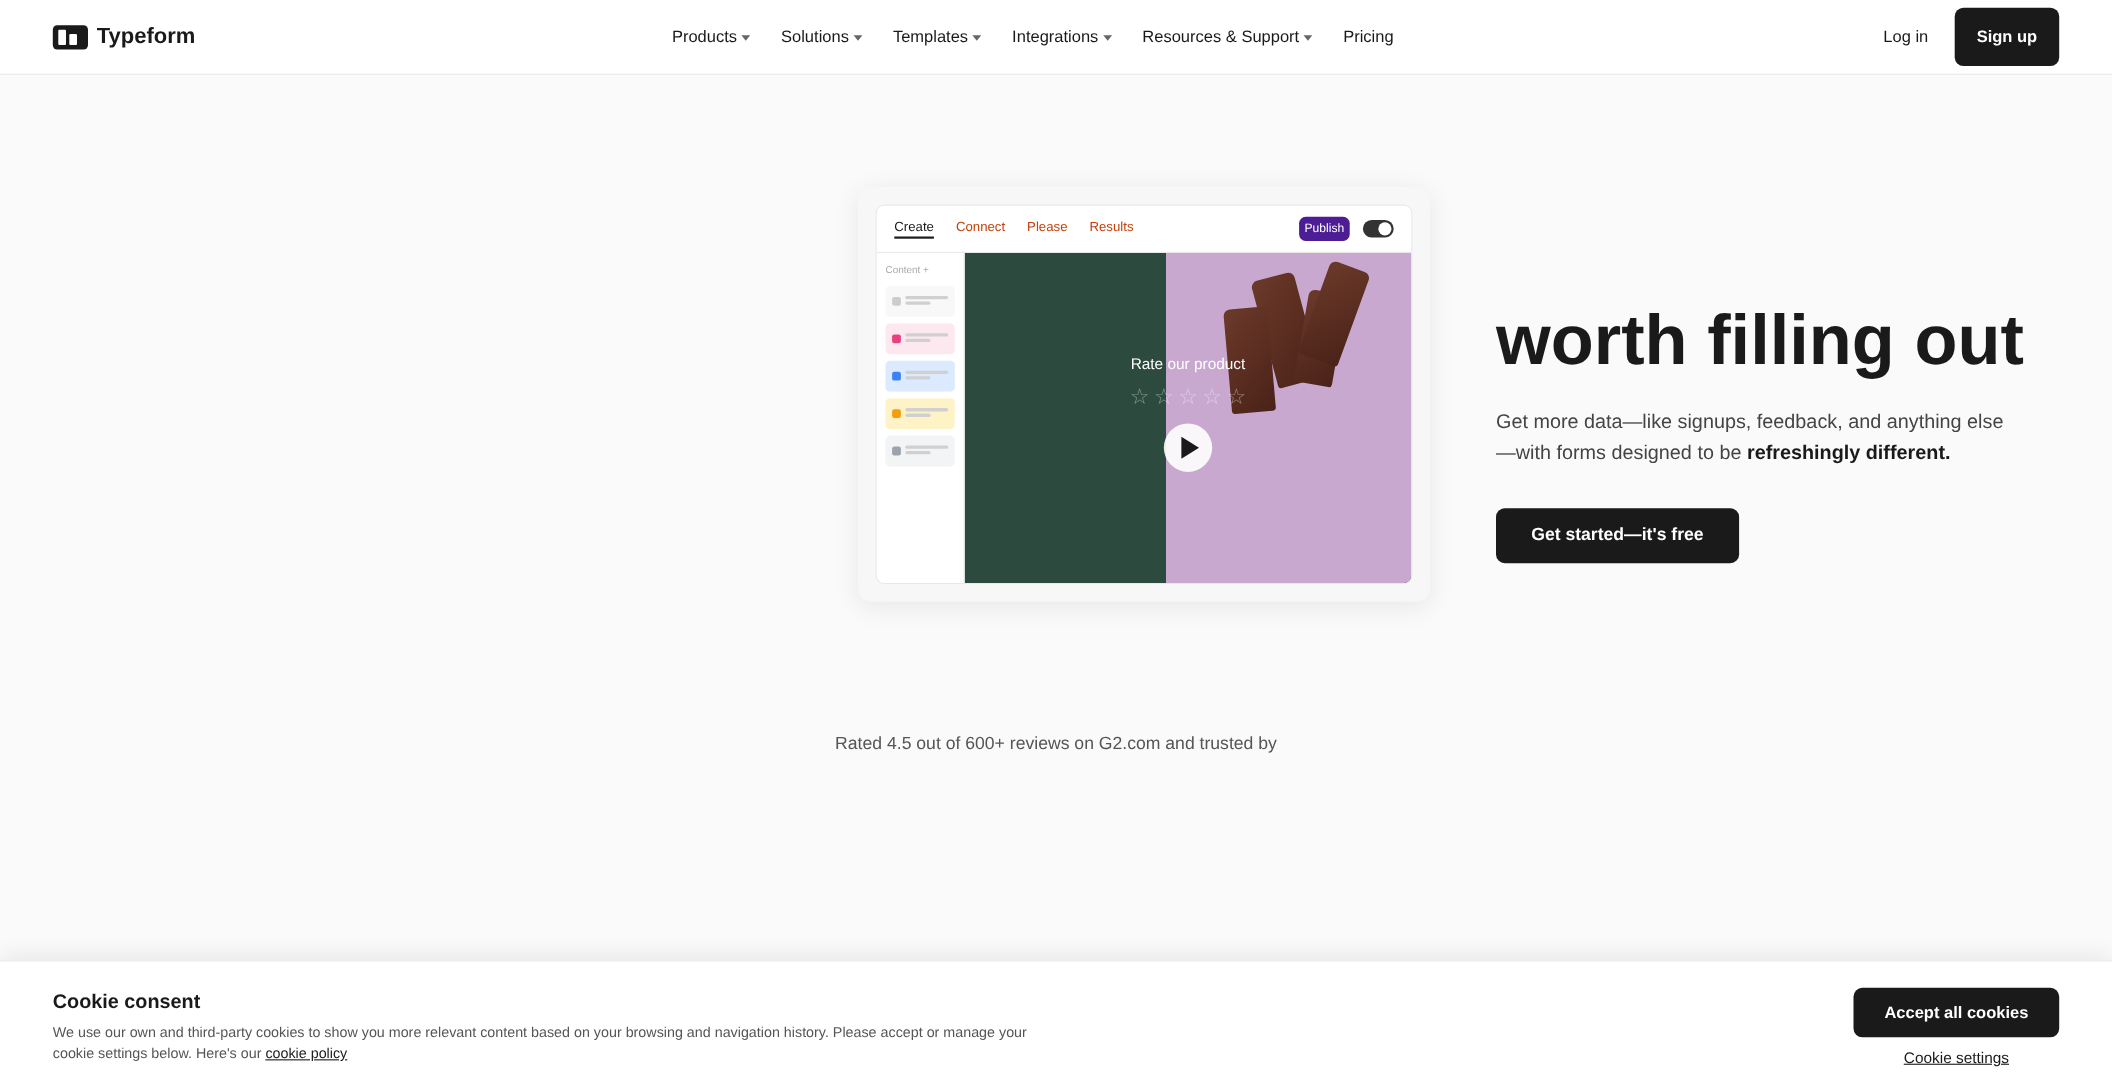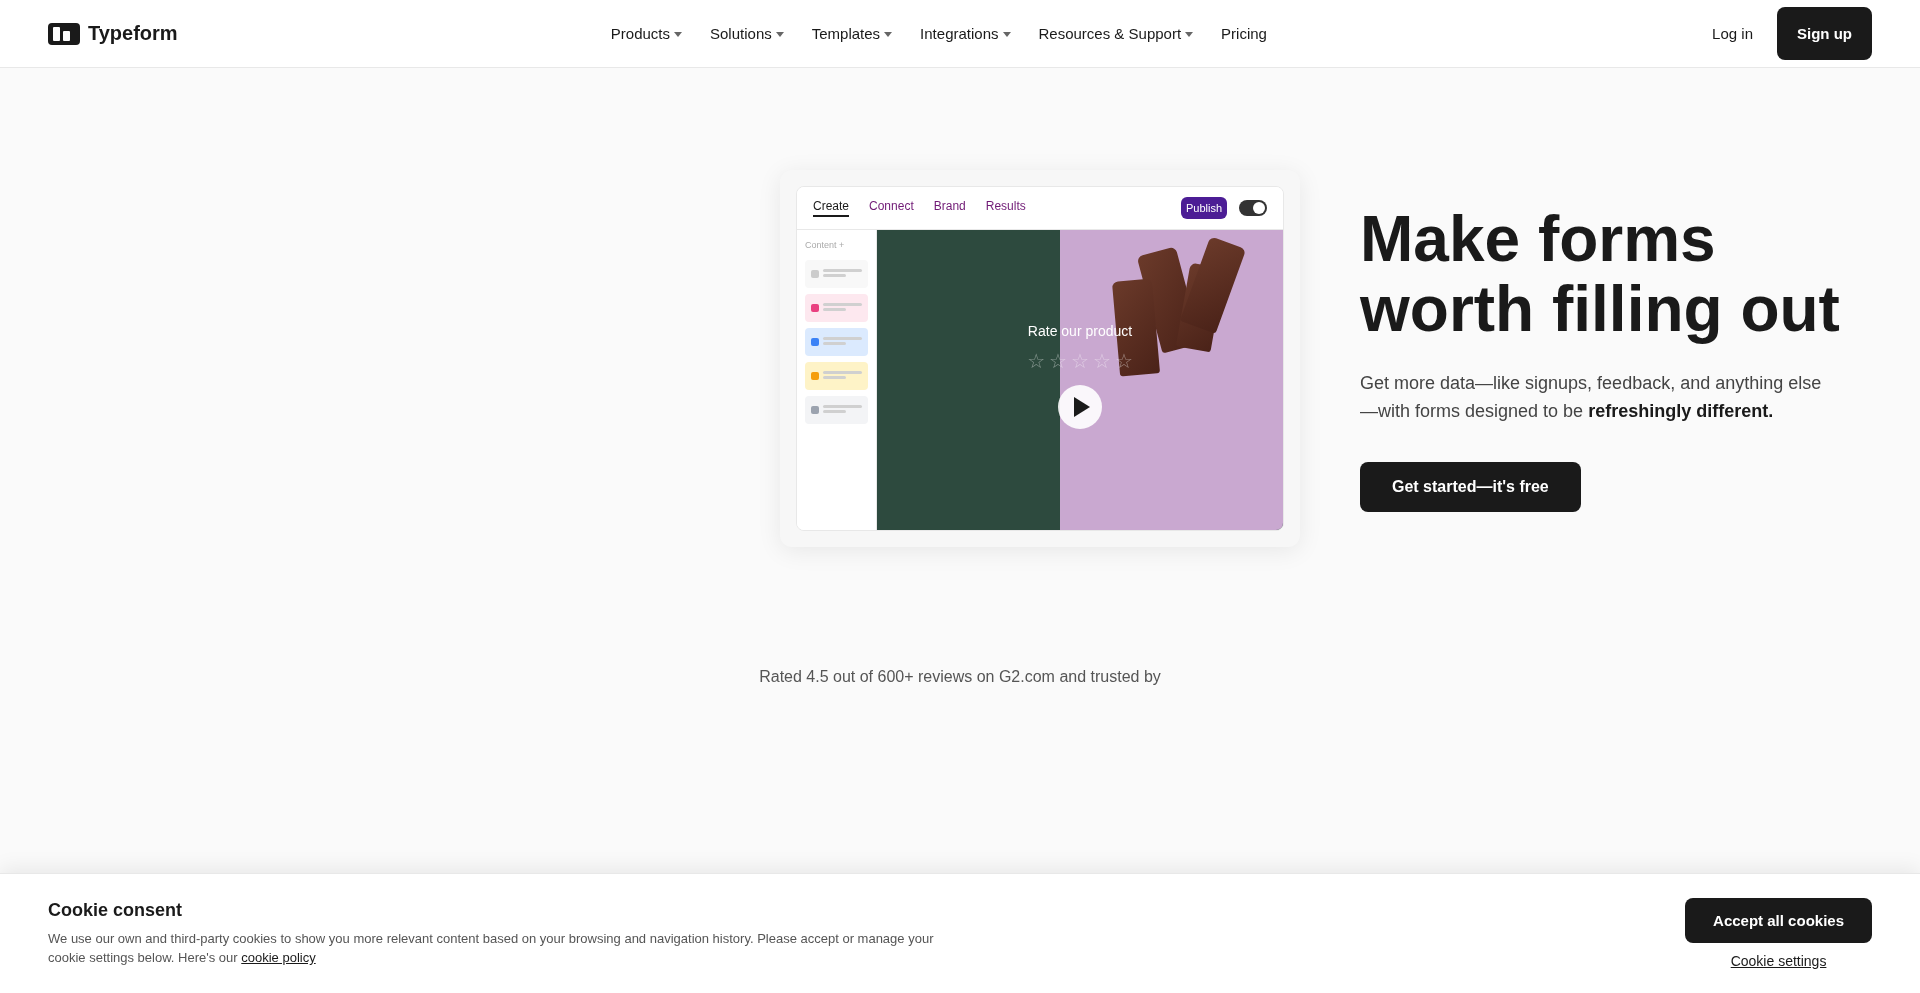--- a/index.html
+++ b/index.html
@@ -63,21 +63,21 @@
       background: #fff; border-radius: 8px; overflow: hidden;
       border: 1px solid #e8e8e8;
     }
     
     .mock-topbar {
       display: flex; align-items: center; justify-content: space-between;
       padding: 10px 16px; border-bottom: 1px solid #e8e8e8;
       background: #fff;
     }
     .mock-tabs { display: flex; gap: 20px; }
-    .mock-tab { font-size: 12px; color: #701a75; cursor: pointer; padding-bottom: 2px; }
+    .mock-tab { font-size: 12px; color: #c2410c; cursor: pointer; padding-bottom: 2px; }
     .mock-tab.active { color: #1a1a1a; border-bottom: 2px solid #1a1a1a; }
     .mock-publish-btn {
       background: #4c1d95; color: #fff; border: none; border-radius: 6px;
       font-size: 11px; padding: 5px 5px; cursor: pointer;
     }
     .mock-toggle { width: 28px; height: 16px; background: #333; border-radius: 8px; position: relative; display: inline-block; margin-left: 6px; }
     .mock-toggle::after { content:''; position:absolute; right:2px; top:2px; width:12px; height:12px; background:#fff; border-radius:50%; }
 
     
     .mock-content-area { display: flex; min-height: 300px; }
@@ -226,21 +226,21 @@
 
 <section class="hero">
 
   <div class="hero-image-container">
     <div class="hero-image-inner">
 
       <div class="mock-topbar">
         <div class="mock-tabs">
           <span class="mock-tab active">Create</span>
           <span class="mock-tab">Connect</span>
-          <span class="mock-tab">Brand</span>
+          <span class="mock-tab">Please</span>
           <span class="mock-tab">Results</span>
         </div>
         <div style="display:flex;align-items:center;gap:6px;">
           <button class="mock-publish-btn">Publish</button>
           <div class="mock-toggle"></div>
         </div>
       </div>
 
       <div class="mock-content-area">
 
@@ -310,21 +310,21 @@
             </div>
           </div>
         </div>
 
       </div>
     </div>
   </div>
 
   <div class="hero-text">
     <h1 class="hero-title">
-      <span>Make forms</span><br>
+      <br>
       <span>worth filling out</span>
     </h1>
     <p class="hero-subtitle">
       <span>Get more data—like signups, feedback, and anything else —with forms designed to be </span><strong>refreshingly different.</strong>
     </p>
     <button class="btn-cta">Get started—it's free</button>
   </div>
 </section>
 
 <section class="social-proof">

